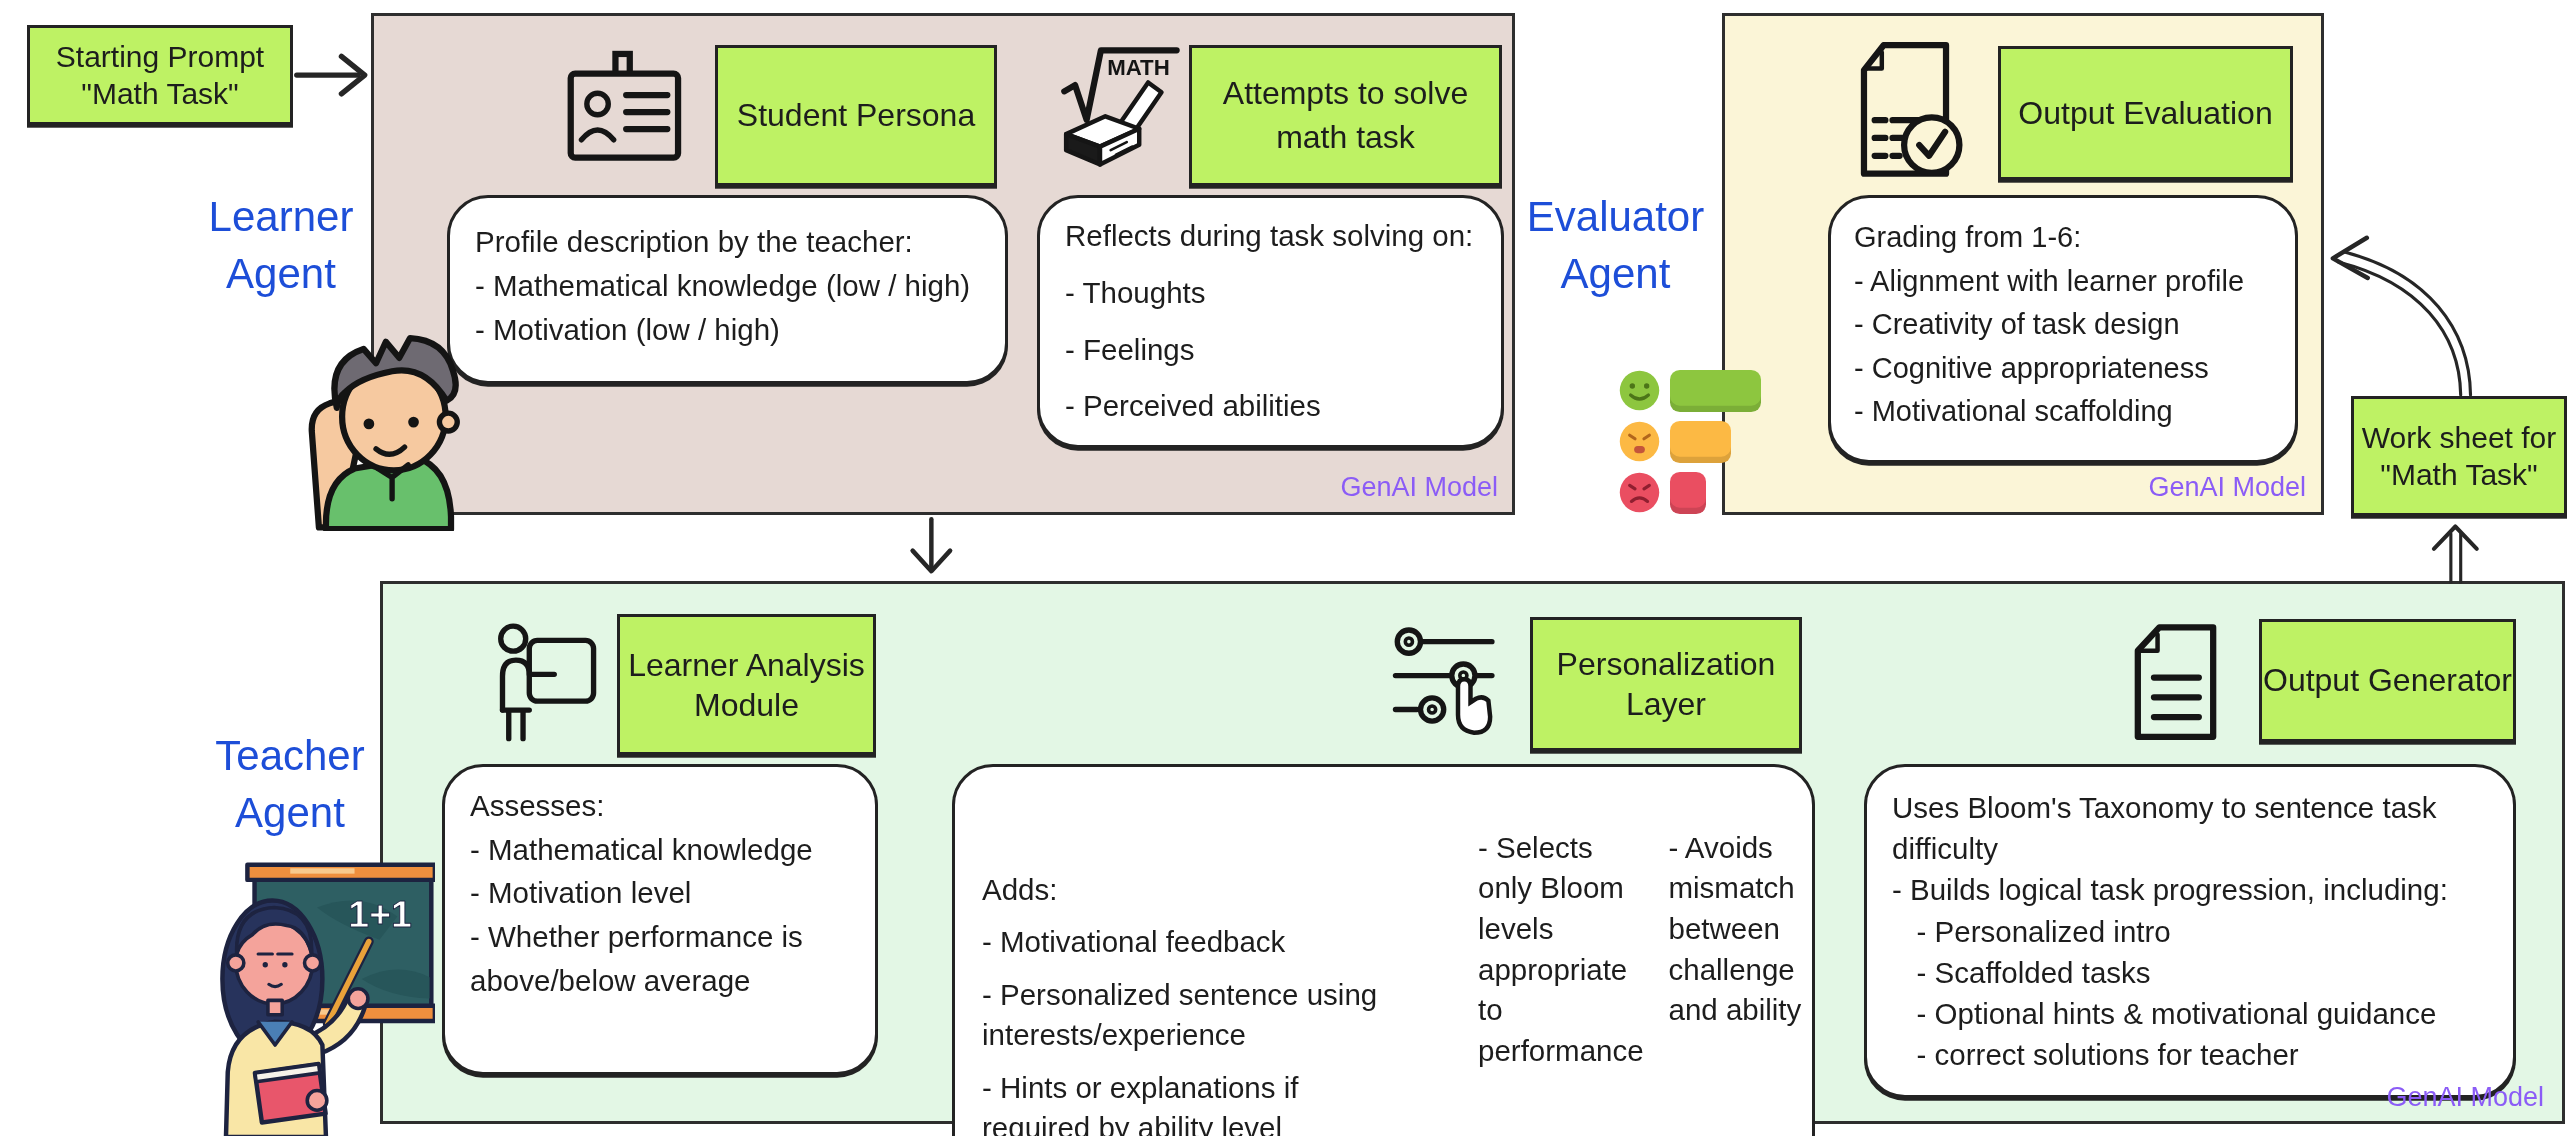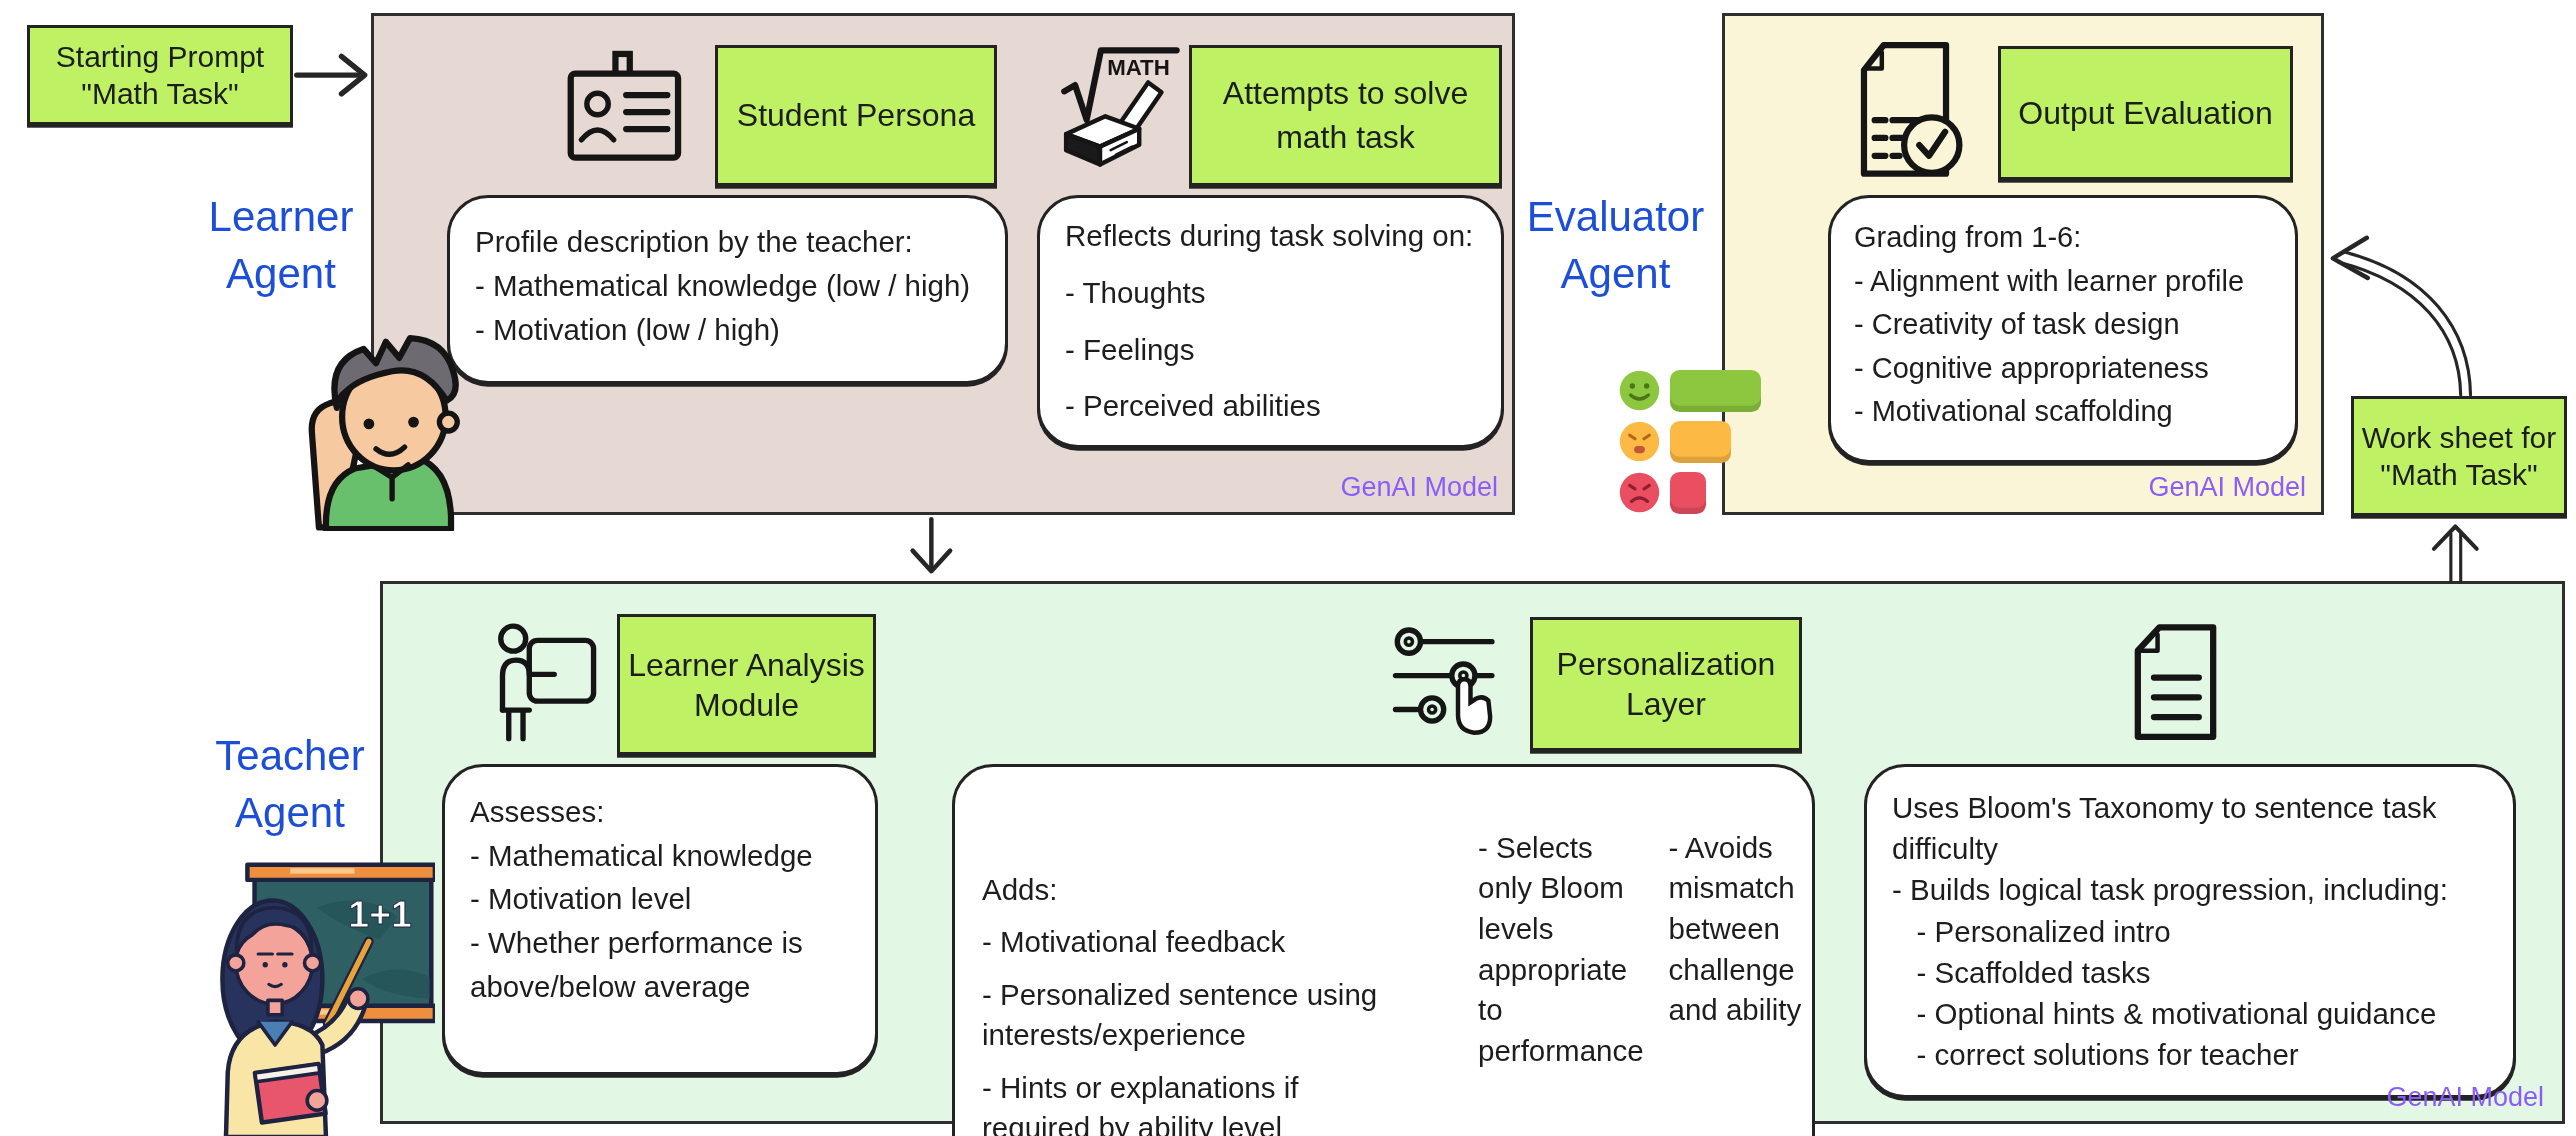--- a/index.html
+++ b/index.html
@@ -200,21 +200,21 @@
     </g>
   </svg>
 
   <div class="box" style="left:617px;top:614px;width:259px;height:141px;font-size:32px;">
     <div class="bind">
         <div>Learner Analysis</div>
         <div>Module</div>
       </div>
   </div>
 
-  <div class="bubble" style="left:442px;top:764px;width:436px;min-height:311px;padding:23px 25px;font-size:29.5px;line-height:1.48;">
+  <div class="bubble" style="left:442px;top:764px;width:436px;min-height:311px;padding:17px 25px;font-size:29.5px;line-height:1.48;">
     <div><div>Assesses:</div><div>- Mathematical knowledge</div><div>- Motivation level</div><div>- Whether performance is above/below average</div></div>
   </div>
 
   <svg class="illus" style="left:1390px;top:622px;" width="111" height="125" viewBox="0 0 124 140">
     <g stroke="#151515" fill="none" stroke-linecap="round">
       <circle cx="21" cy="22" r="13" stroke-width="6"></circle>
         <circle cx="21" cy="22" r="4" stroke-width="4"></circle>
       <path d="M36,22 H114" stroke-width="6"></path>
       <path d="M6,60 H66" stroke-width="6"></path>
       <circle cx="82" cy="60" r="13" stroke-width="6"></circle>
@@ -244,20 +244,23 @@
   </div>
 
   <svg class="illus" style="left:2127px;top:622px;" width="97" height="122" viewBox="0 0 108 136">
     <g stroke="#151515" fill="none" stroke-linecap="round" stroke-linejoin="round">
       <path d="M36,6 H96 V128 H12 V32 Z" stroke-width="7"></path>
       <polyline points="34,14 34,32 15,32" stroke-width="5"></polyline>
       <path d="M30,62 H80 M30,84 H80 M30,106 H80" stroke-width="7"></path>
     </g>
   </svg>
 
+  <div class="box" style="left:2259px;top:619px;width:257px;height:123px;font-size:32px;">
+    <div class="bind">Output Generator</div>
+  </div>
 
   <div class="bubble" style="left:1864px;top:764px;width:652px;min-height:311px;padding:19.7px 25px;font-size:29.5px;line-height:1.4;">
     <div><div>Uses Bloom's Taxonomy to sentence task difficulty</div><div>- Builds logical task progression, including:</div><div>   - Personalized intro</div><div>   - Scaffolded tasks</div><div>   - Optional hints &amp; motivational guidance</div><div>   - correct solutions for teacher</div></div>
   </div>
 
   <div class="genai" style="left:2306px;top:1082px;width:238px;">GenAI Model</div>
 
   <svg class="illus" style="left:183px;top:854px;" width="252" height="283" viewBox="0 0 282 317">
     <g stroke="#1d2340" stroke-linejoin="round" stroke-linecap="round">
       <g>

